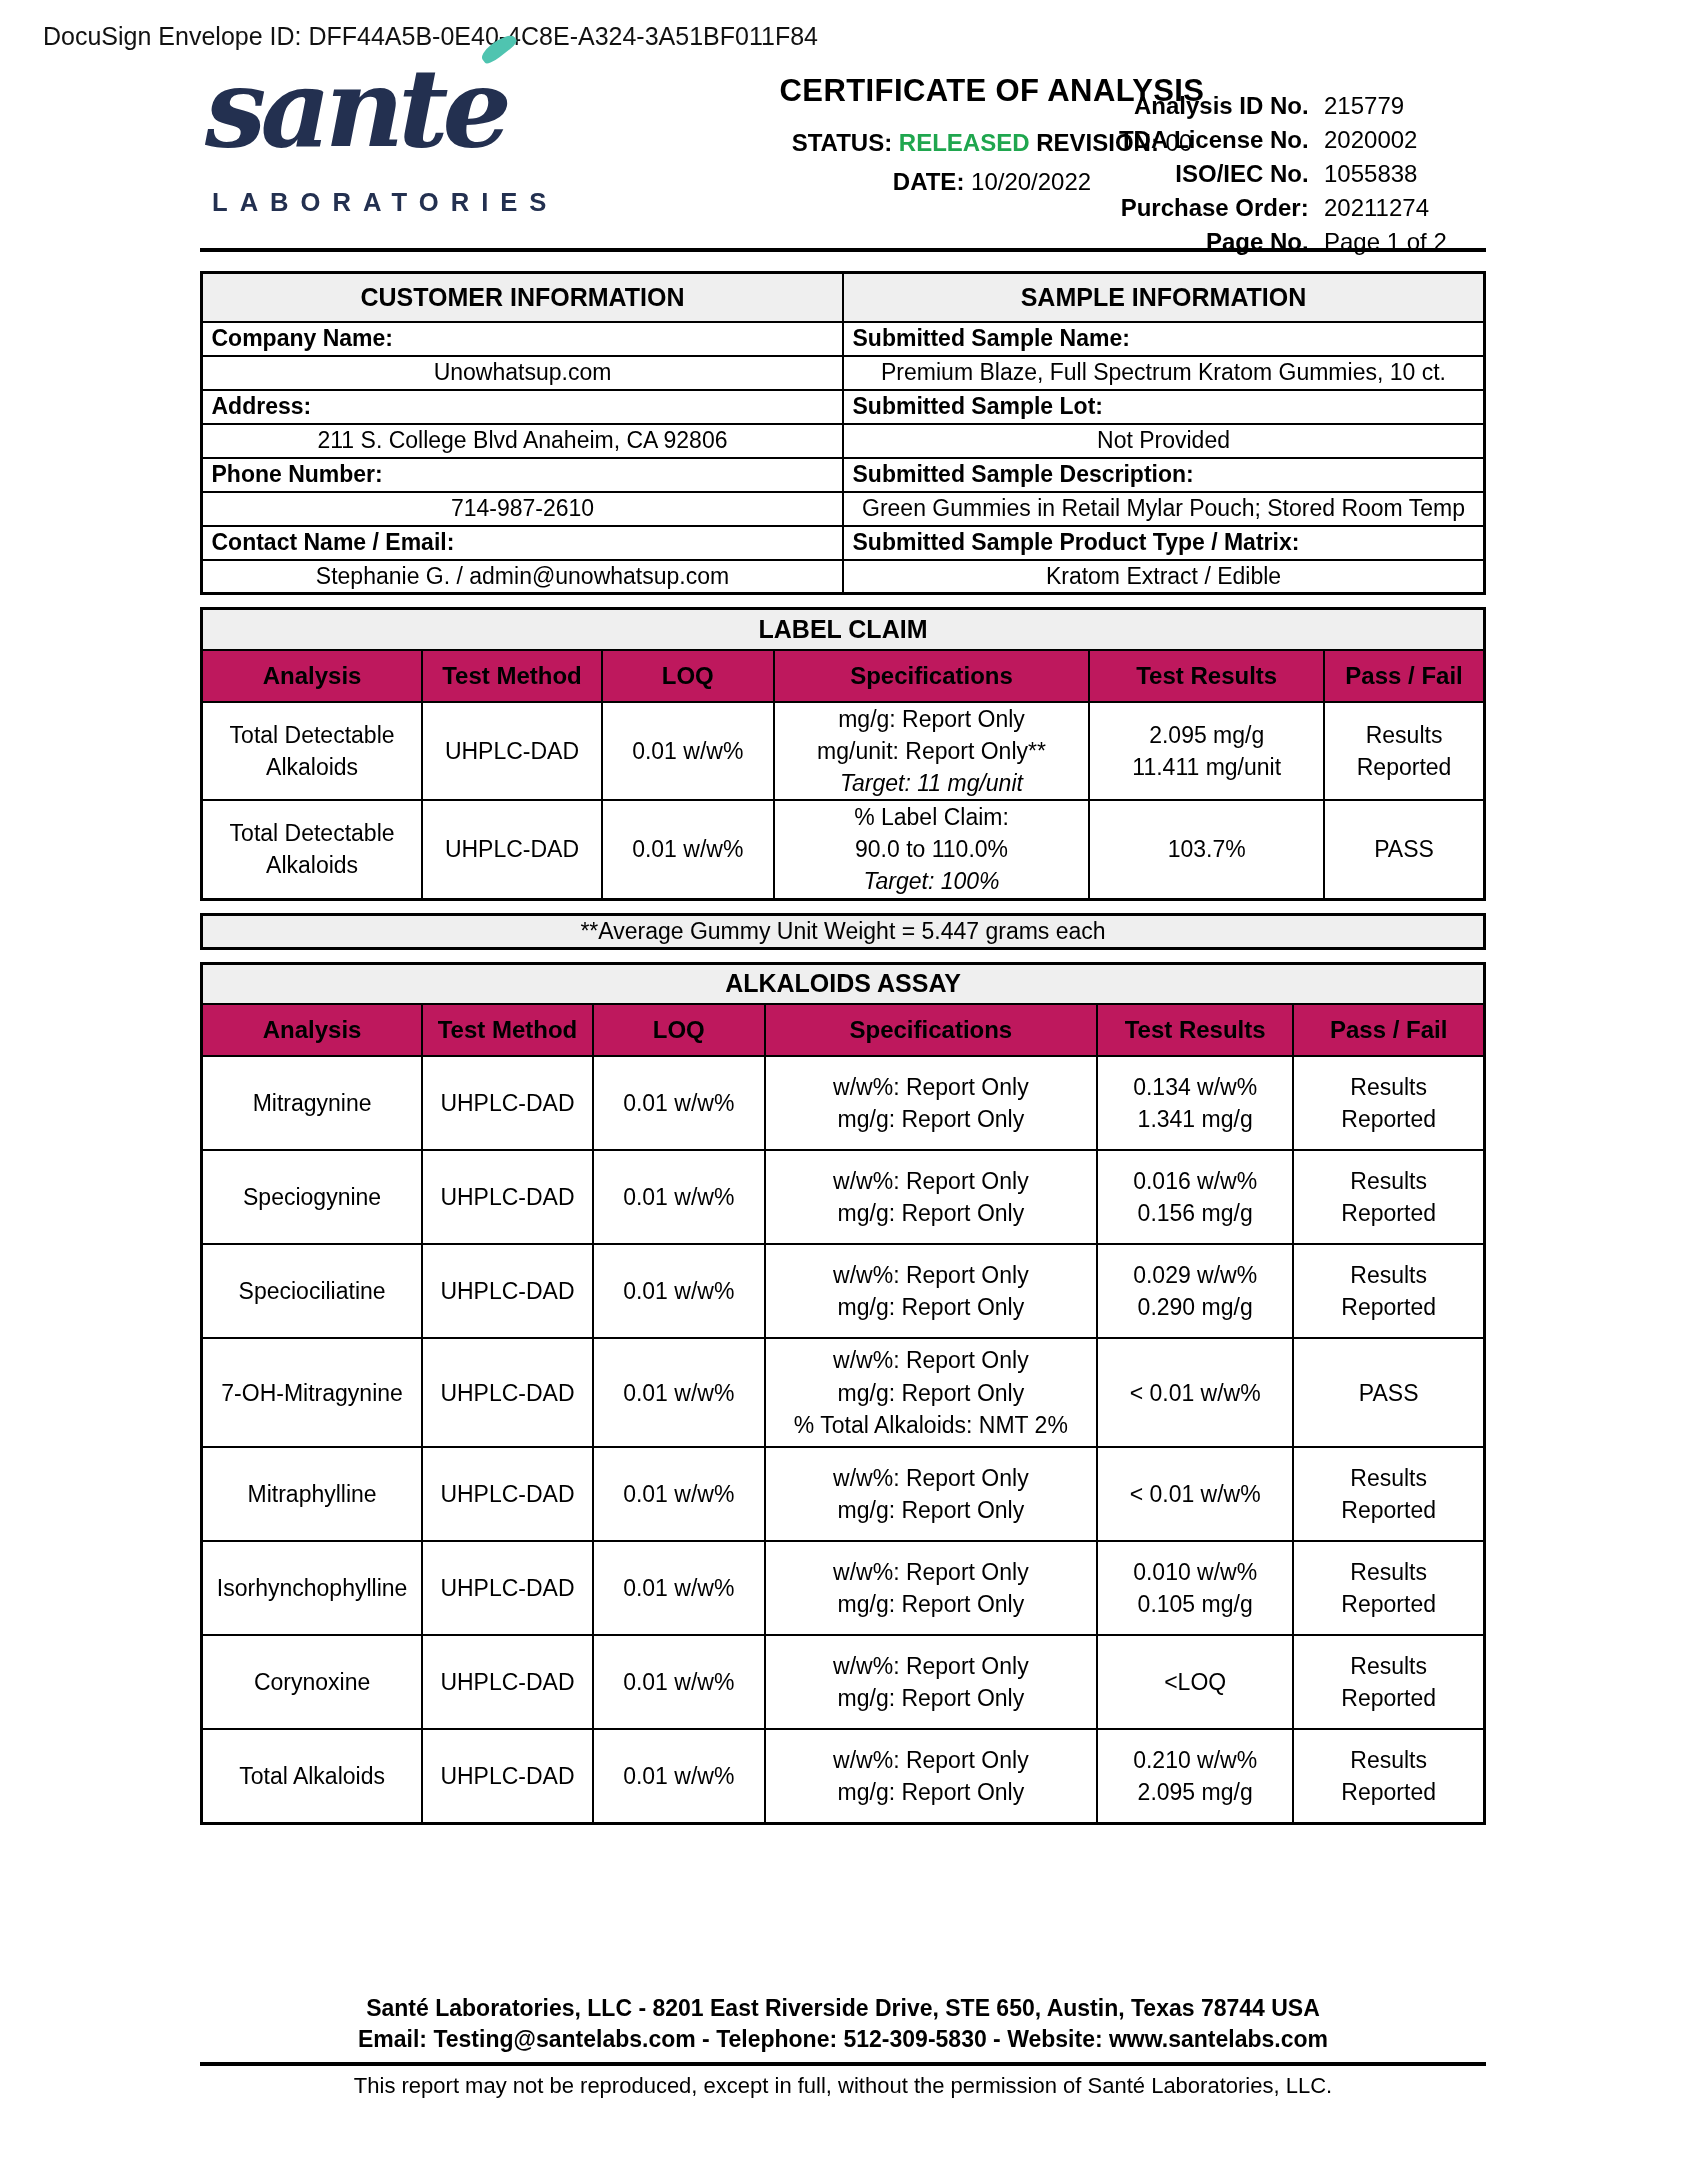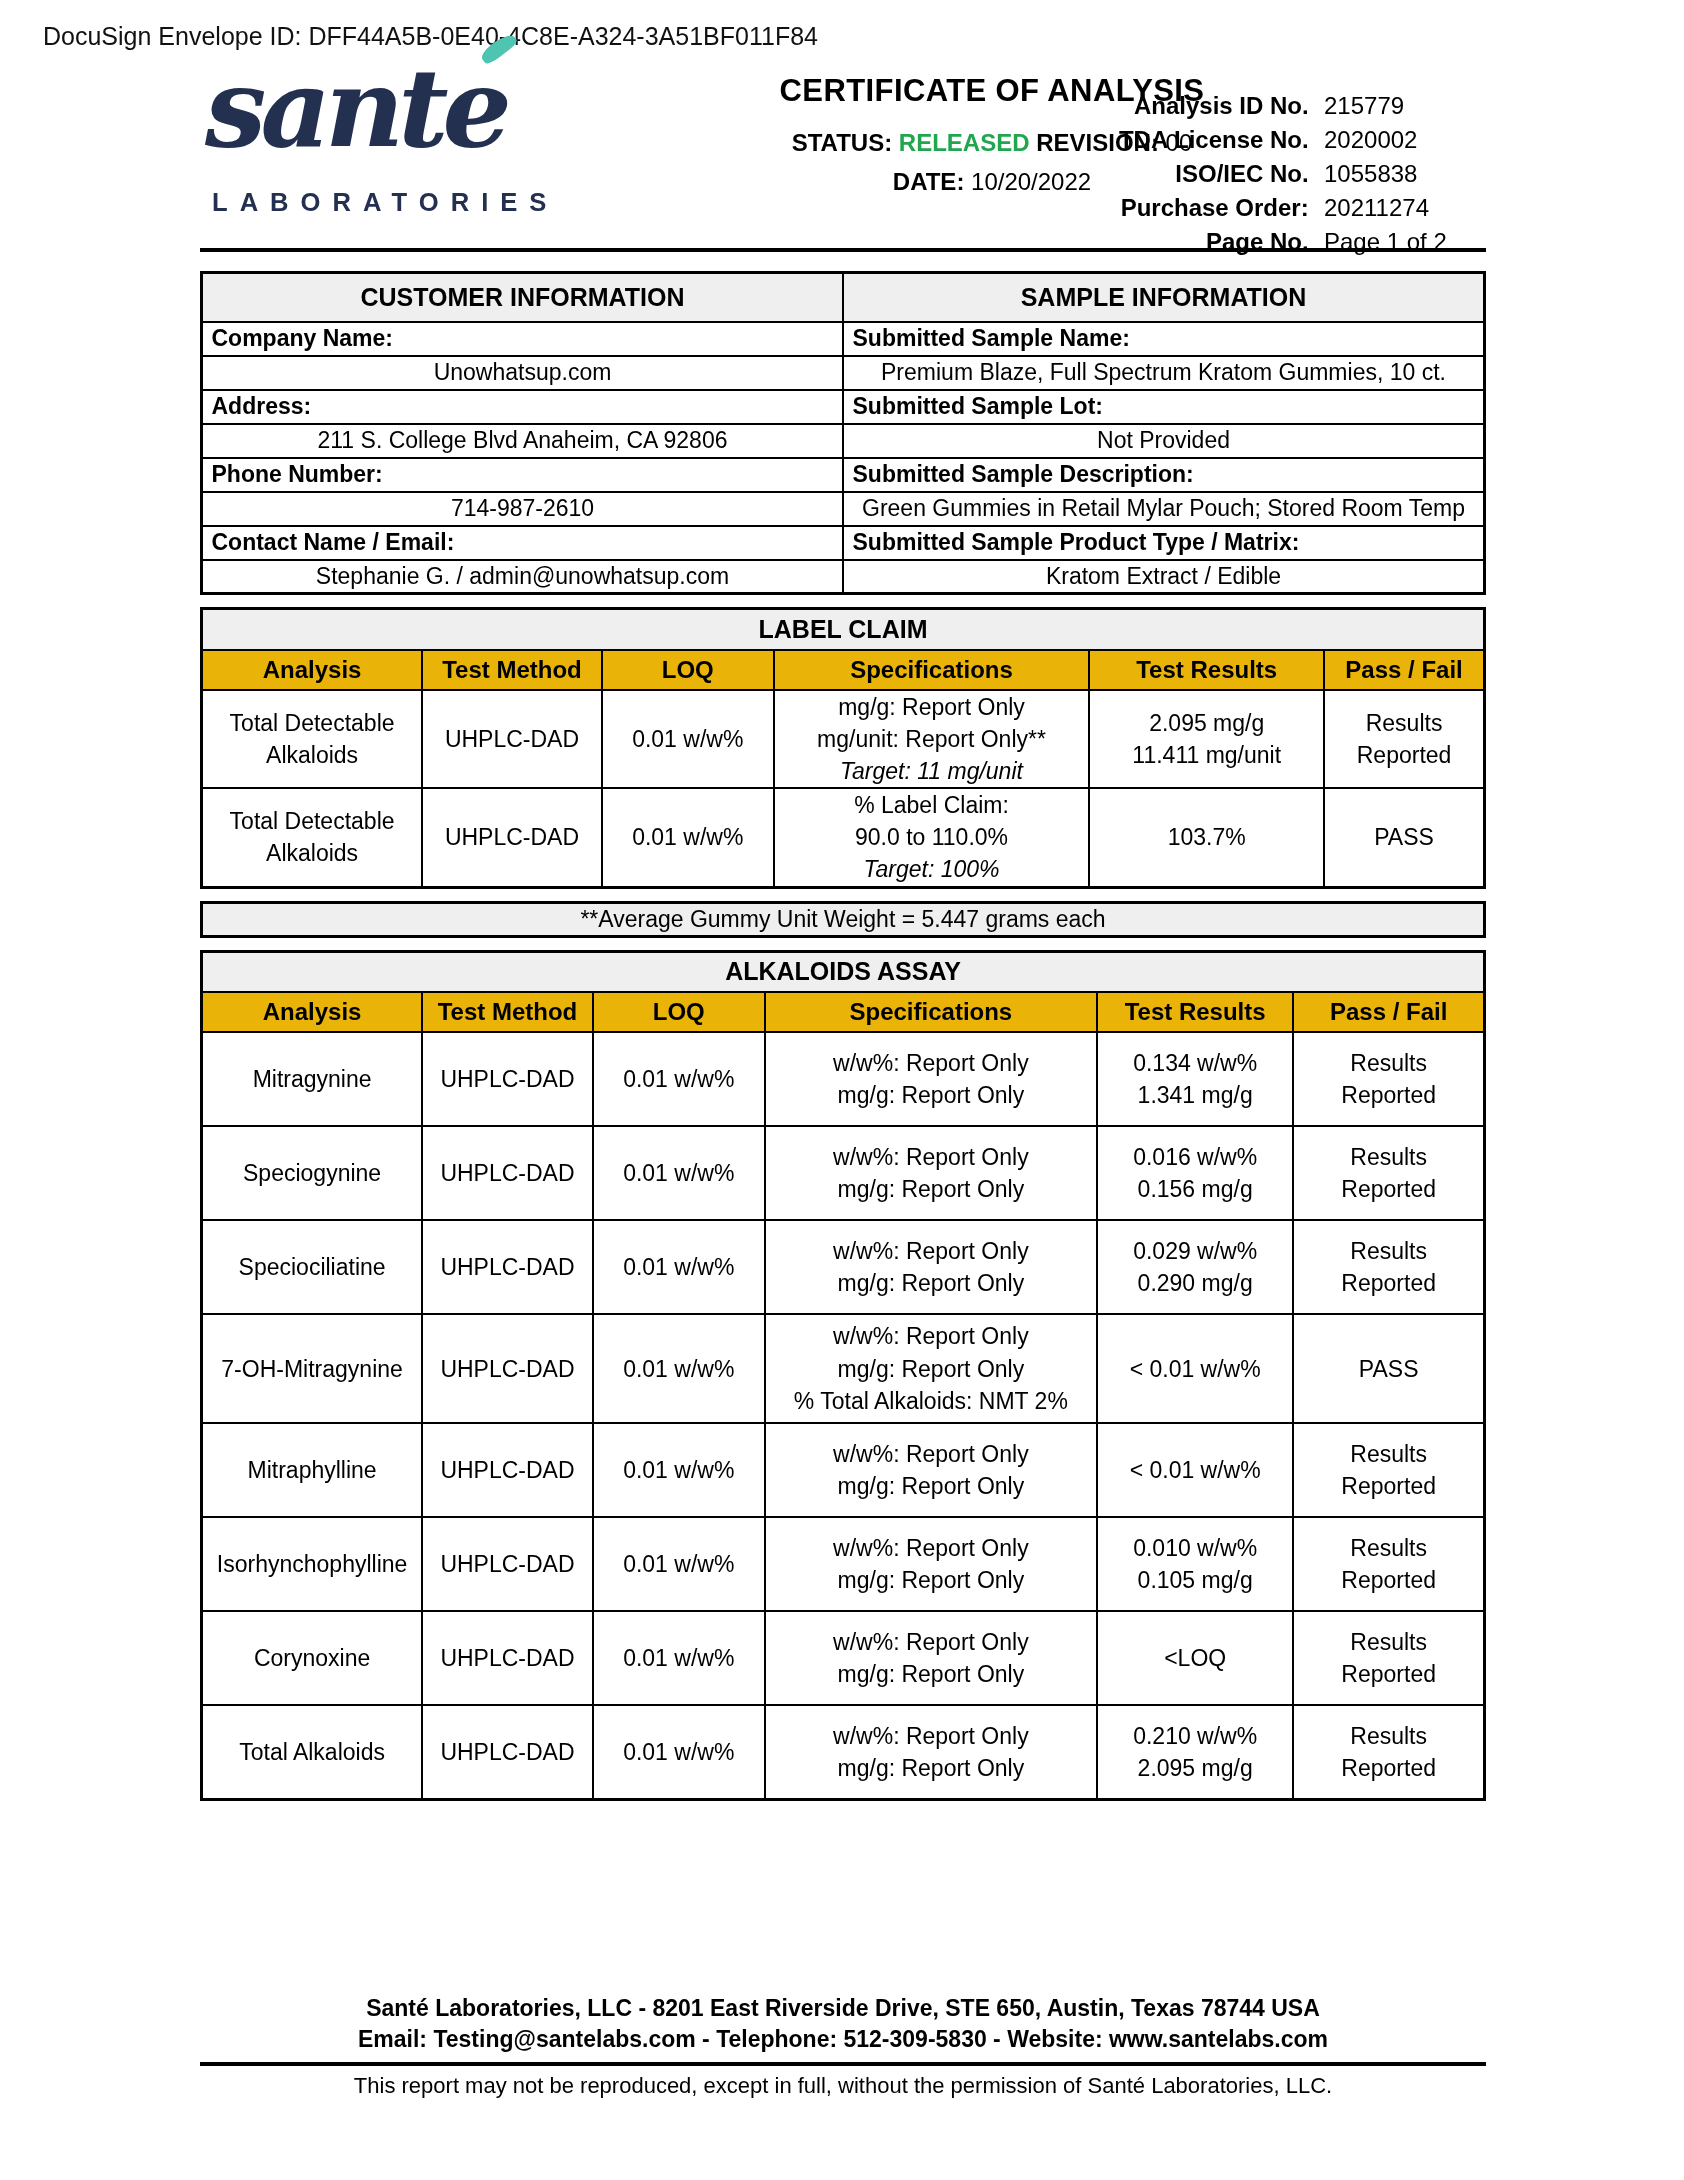--- a/index.html
+++ b/index.html
@@ -44,21 +44,21 @@
   .header-rule { position:absolute; left:200px; top:248px; width:1286px; height:4.3px; background:#000; }
 
   
   .content { position:absolute; left:200px; top:271px; width:1286px; }
   table { border-collapse:collapse; width:100%; table-layout:fixed; border:3.4px solid #000; }
   td, th { border:2.6px solid #000; padding:0 8.5px; }
   .sec-bar {
     background:#efefef; height:41px; font-size:25px; font-weight:700; text-align:center;
   }
   .col-head {
-    background:#eab308; height:40px; font-size:24px; font-weight:700; text-align:center;
+    background:#be185d; height:52px; font-size:24px; font-weight:700; text-align:center;
   }
   .info-head { background:#efefef; height:49px; font-size:25px; font-weight:700; text-align:center; }
   .info-label { height:34px; font-size:23px; font-weight:700; text-align:left; white-space:nowrap; overflow:hidden; }
   .info-value { height:34px; font-size:23px; text-align:center; white-space:nowrap; overflow:hidden; }
   .data-cell { text-align:center; font-size:23px; line-height:1.4; vertical-align:middle; }
   .pre { white-space:pre-line; }
   .italic { font-style:italic; }
   .lc-row td { height:97px; }
   .assay-row td { height:94px; }
   .assay-row-tall td { height:109px; }

